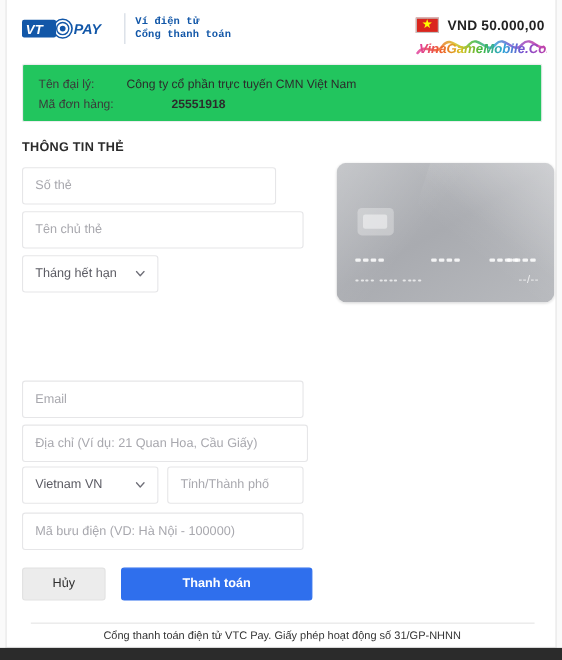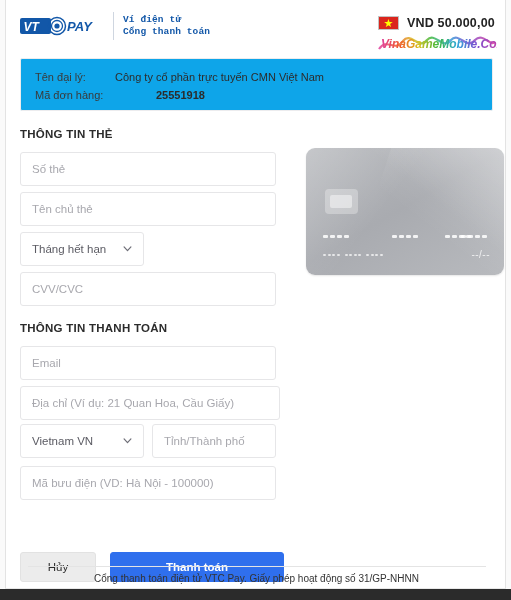--- a/index.html
+++ b/index.html
@@ -122,21 +122,21 @@
     height: 22px;
   }
 
   
   .info-box {
     position: absolute;
     left: 14px;
     top: 58px;
     width: 473px;
     height: 53px;
-    background: #0ea5e9;
+    background: #22c55e;
     border: 1px solid #ececee;
     border-radius: 2px;
   }
   .info-row {
     position: absolute;
     left: 14px;
     display: flex;
     font-size: 11px;
     color: #2c2c2c;
     white-space: nowrap;
@@ -187,21 +187,21 @@
   .chev {
     position: absolute;
     right: 11px;
     top: 50%;
     margin-top: -3px;
     width: 9px;
     height: 6px;
   }
 
   
-  #f-cardnumber { left: 14px; top: 152px; width: 256px; }
+  #f-cardnumber { left: 14px; top: 152px; width: 231px; }
   #f-cardname   { left: 14px; top: 192px; width: 256px; }
   #f-month      { left: 14px; top: 232px; width: 124px; }
   #f-year       { left: 146px; top: 232px; width: 124px; }
   #f-cvv        { left: 14px; top: 272px; width: 256px; }
 
   
   #f-email    { left: 14px; top: 346px; width: 256px; }
   #f-address  { left: 14px; top: 386px; width: 260px; }
   #f-country  { left: 14px; top: 424px; width: 124px; }
   #f-city     { left: 146px; top: 424px; width: 124px; }
@@ -291,21 +291,20 @@
     position: absolute;
     height: 30px;
     border-radius: 3px;
     display: flex;
     align-items: center;
     justify-content: center;
     font-size: 11.5px;
     cursor: pointer;
     user-select: none;
     border: 1px solid transparent;
-    margin-top: 36px;
   }
   #btn-cancel {
     left: 14px;
     top: 516px;
     width: 76px;
     background: #ececec;
     border-color: #e2e2e2;
     color: #2d2d2d;
   }
   #btn-pay {
@@ -408,23 +407,20 @@
     </div>
 
     <div class="field select" id="f-month">
       <span class="ph">Tháng hết hạn</span>
       <svg class="chev" viewBox="0 0 10 7">
         <path d="M1,1 L5,5.5 L9,1" fill="none" stroke="#6f6f78" stroke-width="1.4" stroke-linecap="round" stroke-linejoin="round"></path>
       </svg>
     </div>
 
 
-    <div class="field" id="f-cvv">
-      <span class="ph">CVV/CVC</span>
-    </div>
 
     <div class="cardart">
       <div class="sheen"></div>
       <div class="chip"></div>
 
       <div class="num-row">
         <span class="num-grp">
             <i class="dash"></i>
             <i class="dash"></i>
             <i class="dash"></i>
@@ -469,21 +465,20 @@
             <i class="dash-sm"></i>
             <i class="dash-sm"></i>
             <i class="dash-sm"></i>
             <i class="dash-sm"></i>
           </span>
       </div>
 
       <div class="exp">--/--</div>
     </div>
 
-    <div class="section-title" id="title-pay">THÔNG TIN THANH TOÁN</div>
 
     <div class="field" id="f-email">
       <span class="ph">Email</span>
     </div>
 
     <div class="field" id="f-address">
       <span class="ph">Địa chỉ (Ví dụ: 21 Quan Hoa, Cầu Giấy)</span>
     </div>
 
     <div class="field select" id="f-country">

